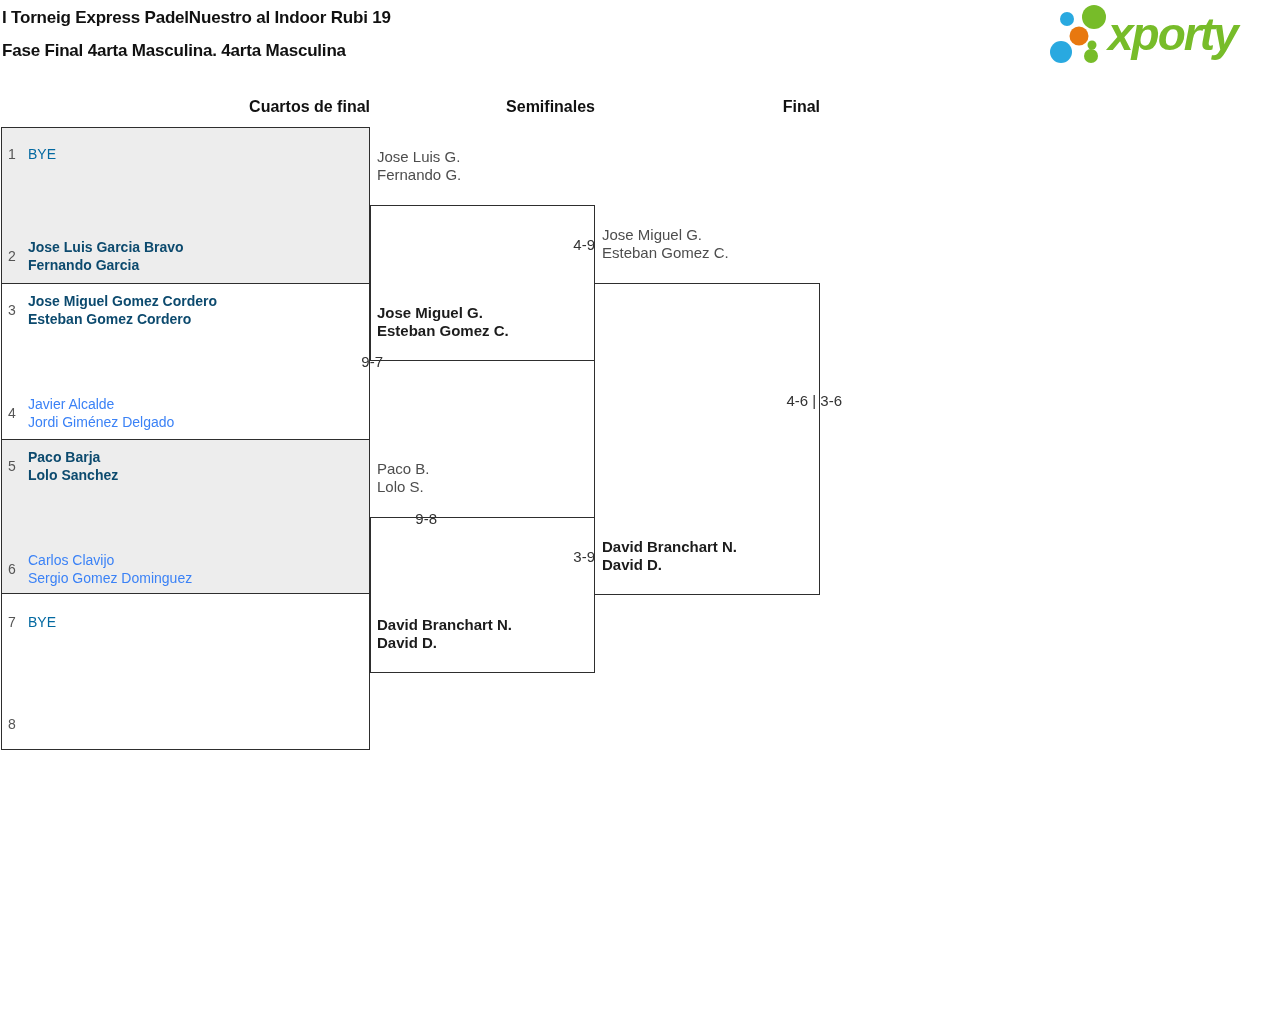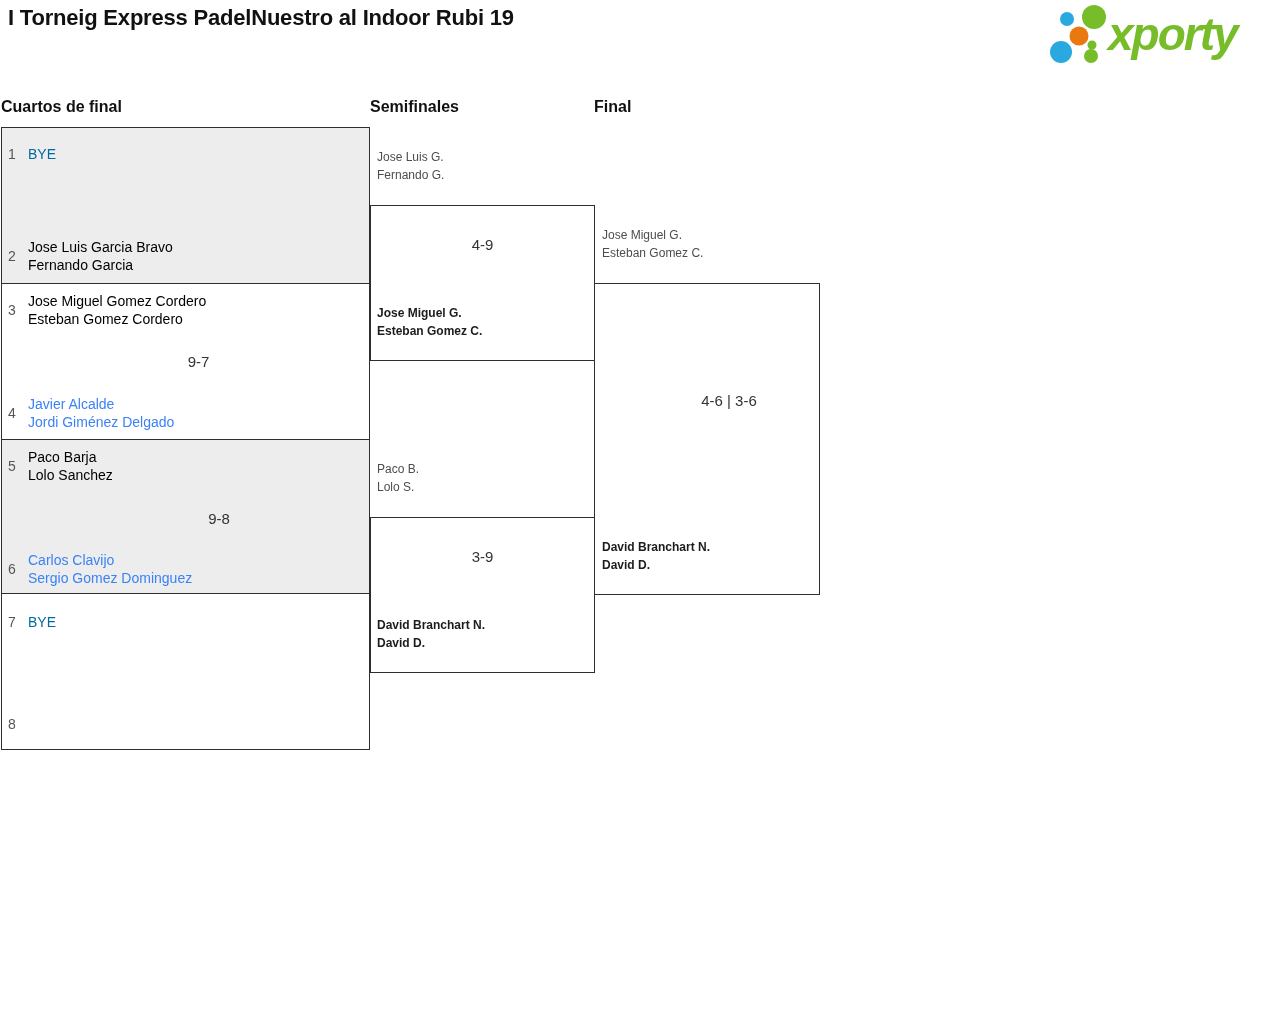--- a/index.html
+++ b/index.html
@@ -1,51 +1,52 @@
 <!DOCTYPE html>
 <html style="--logo_green: #77bc29; --logo_blue: #29a9e0; --logo_orange: #e8780f; --box_border: #2e2e2e; --box_gray: #ededed;"><head>
 <meta charset="utf-8">
 <style>
   html,body{margin:0;padding:0;background:#fff;}
   .page{
     position:relative;width:1280px;height:1015px;background:#fff;overflow:hidden;
     font-family:"Liberation Sans",sans-serif;color:#1a1a1a;
   }
-  .title{position:absolute;left:8px;top:1px;font-size:22px;font-weight:bold;line-height:33px;color:#111;letter-spacing:-0.2px;}
+  .title{position:absolute;left:2px;top:1px;font-size:17px;font-weight:bold;line-height:33px;color:#111;letter-spacing:-0.2px;}
   .logo{position:absolute;left:1048px;top:2px;width:230px;height:88px;cursor:pointer;font-style:italic;}
   .logo svg{position:absolute;left:0;top:0;}
   .dot-blue{fill:var(--logo_blue);}
   .dot-green{fill:var(--logo_green);}
   .dot-orange{fill:var(--logo_orange);}
   .logo-text{
     position:absolute;left:60px;top:9px;font-size:46px;font-weight:bold;line-height:1;
     color:var(--logo_green);letter-spacing:-2px;
   }
-  .col-header{position:absolute;top:96px;height:22px;line-height:22px;font-size:16px;font-weight:bold;text-align:left;color:#111;}
+  .col-header{position:absolute;top:96px;height:22px;line-height:22px;font-size:16px;font-weight:bold;text-align:right;color:#111;}
   .box{position:absolute;border:1px solid var(--box_border);background:#fff;box-sizing:border-box;}
   .box.gray{background:var(--box_gray);}
   .team{position:absolute;display:flex;align-items:center;}
   .seed{font-size:14px;line-height:18px;color:#555;width:13px;flex:none;}
   .names{margin-left:7px;}
   .names div{font-size:14px;line-height:18px;white-space:nowrap;}
-  .winner .names div{font-weight:normal;color:#000000;}
+  .winner .names div{font-weight:bold;color:#0c4a6e;}
   .loser .names div{color:#3b82f6;}
   .bye .names div{color:#0369a1;}
   .adv{position:absolute;}
-  .adv div{font-size:12px;line-height:18px;white-space:nowrap;color:#4d4d4d;}
+  .adv div{font-size:15px;line-height:18px;white-space:nowrap;color:#4d4d4d;}
   .adv.winner div{font-weight:bold;color:#1c1c1c;}
-  .score{position:absolute;height:18px;line-height:18px;font-size:15px;color:#333;text-align:center;}
+  .score{position:absolute;height:18px;line-height:18px;font-size:15px;color:#333;text-align:right;}
 </style>
 </head>
 <body>
 
 <div class="page">
 
   <div class="title">
     <div>I Torneig Express PadelNuestro al Indoor Rubi 19</div>
+    <div>Fase Final 4arta Masculina. 4arta Masculina</div>
   </div>
 
   <div class="logo">
     <svg width="62" height="68" viewBox="0 0 62 68">
       <circle class="dot-blue" cx="19" cy="17" r="7"></circle>
       <circle class="dot-green" cx="46" cy="15" r="12"></circle>
       <circle class="dot-orange" cx="31" cy="34" r="9.5"></circle>
       <circle class="dot-green" cx="44" cy="43" r="4.5"></circle>
       <circle class="dot-blue" cx="13" cy="50" r="11"></circle>
       <circle class="dot-green" cx="43" cy="54" r="7"></circle>

